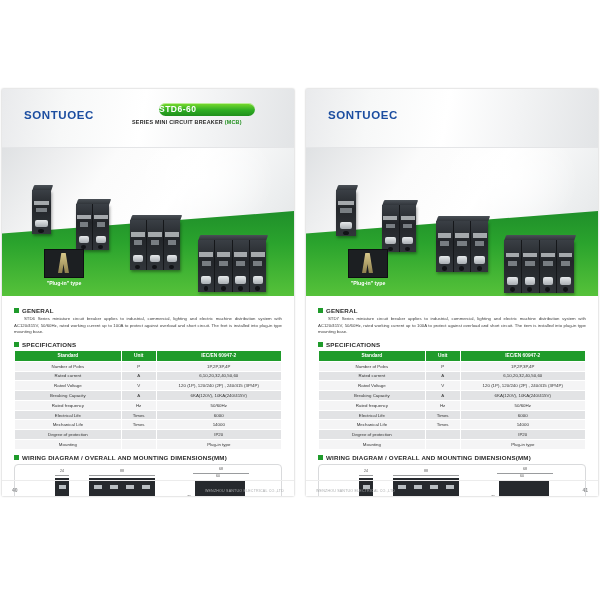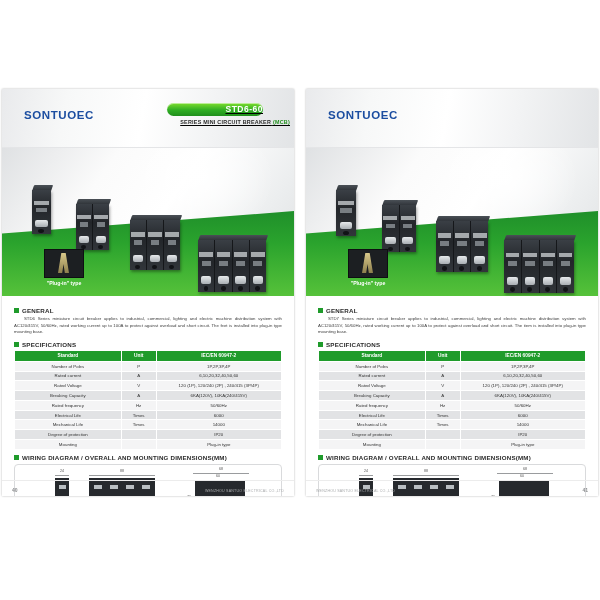--- a/index.html
+++ b/index.html
@@ -13,21 +13,21 @@
         box-shadow:0 0 2px rgba(0,0,0,.28);overflow:hidden;}
   .page.left{left:2px;}
   .page.right{left:306px;}
 
   
   .hdr{position:relative;height:58px;
        background:linear-gradient(100deg,#e9eaec 0%,#f7f8f8 22%,#ffffff 48%,#f2f3f4 72%,#e2e4e6 100%);
        border-bottom:1px solid #e4e5e7;}
   .brand{position:absolute;left:22px;top:20px;font-size:11.5px;font-weight:bold;
          letter-spacing:.6px;color:#1b4da0;}
-  .tagwrap{position:absolute;right:4px;top:14px;text-align:right;width:150px;text-decoration:underline;}
+  .tagwrap{position:absolute;right:12px;top:14px;text-align:left;width:150px;}
   .tag{display:block;margin:0 auto;width:96px;height:13px;line-height:13px;border-radius:7px;
        background:linear-gradient(180deg,#7ede2e 0%,#2fad23 55%,#1f8f1c 100%);
        color:#fff;font-size:8.5px;font-weight:bold;letter-spacing:.5px;
        box-shadow:inset 0 1px 0 rgba(255,255,255,.5);}
   .tagsub{margin-top:3px;font-size:5.4px;letter-spacing:.25px;color:#2a2a2a;font-weight:bold;}
   .tagsub .mcb{color:#1f8f1c;}
 
   
   .hero{position:relative;height:148px;overflow:hidden;
         background:linear-gradient(125deg,#dfe1e3 0%,#fbfbfb 30%,#ffffff 52%,#eceeef 78%,#dcdee0 100%);}

